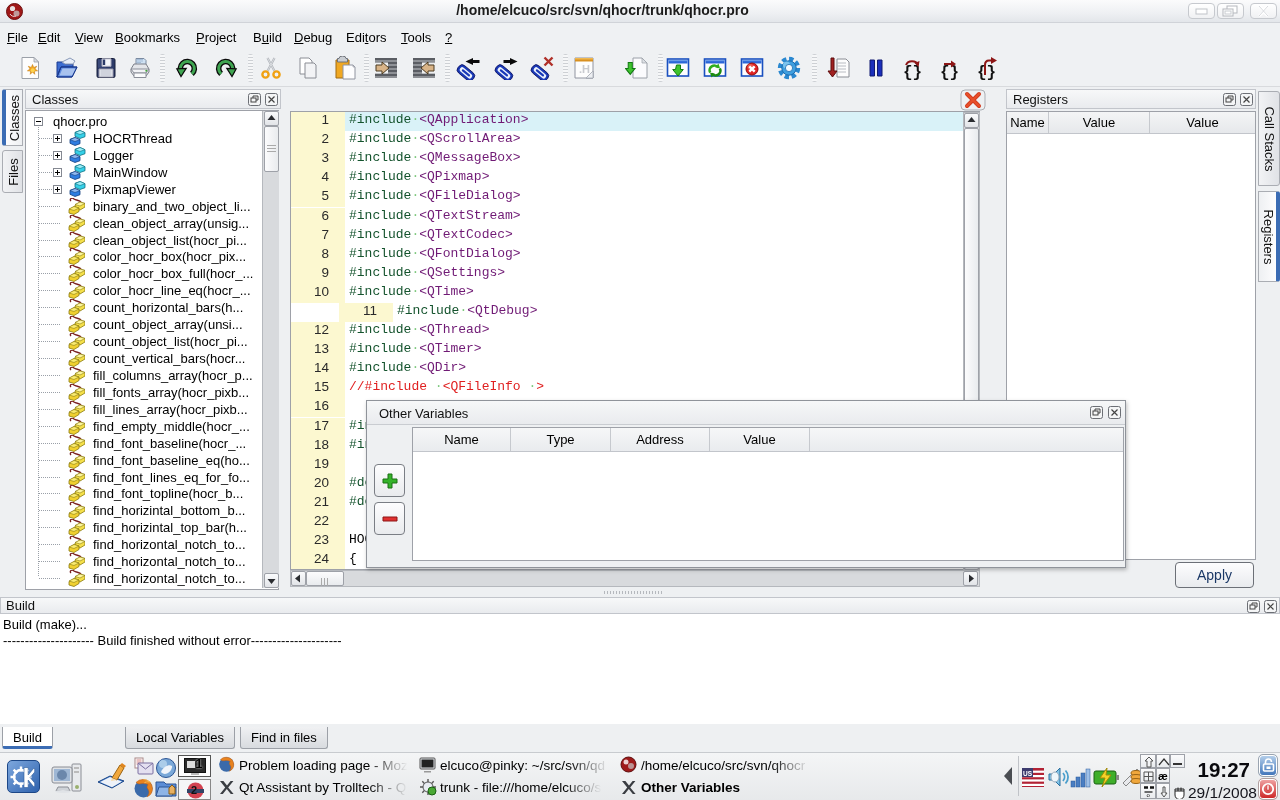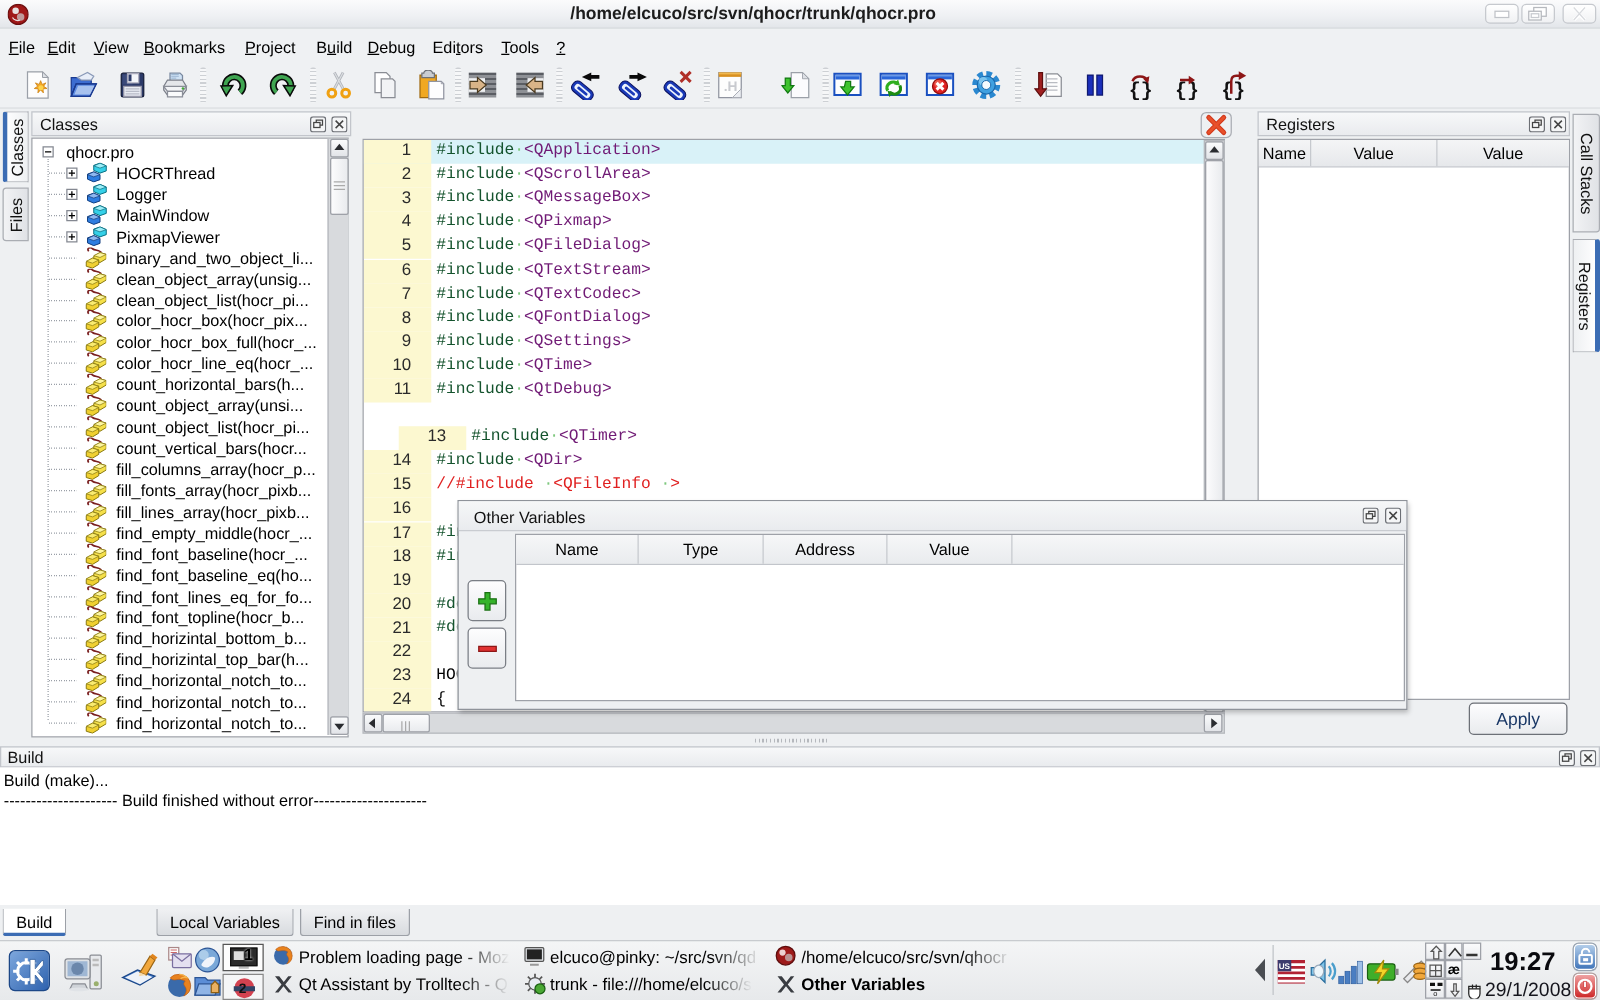--- a/index.html
+++ b/index.html
@@ -721,25 +721,29 @@
           <div class="ct"><span class="kw">#include</span><span class="dot">·</span><span class="inc">&lt;QFontDialog&gt;</span></div>
         </div>
 <div class="cl" style="top:153px;">
           <div class="gut" style="">9</div>
           <div class="ct"><span class="kw">#include</span><span class="dot">·</span><span class="inc">&lt;QSettings&gt;</span></div>
         </div>
 <div class="cl" style="top:172px;">
           <div class="gut" style="">10</div>
           <div class="ct"><span class="kw">#include</span><span class="dot">·</span><span class="inc">&lt;QTime&gt;</span></div>
         </div>
-<div class="cl" style="top:191px;">
+<div class="cl" style="top:191px;margin-left:48px;">
           <div class="gut" style="">11</div>
           <div class="ct"><span class="kw">#include</span><span class="dot">·</span><span class="inc">&lt;QtDebug&gt;</span></div>
         </div>
-<div class="cl" style="top:229px;margin-left:28px;">
+<div class="cl" style="top:210px;">
+          <div class="gut" style="">12</div>
+          <div class="ct"><span class="kw">#include</span><span class="dot">·</span><span class="inc">&lt;QThread&gt;</span></div>
+        </div>
+<div class="cl" style="top:229px;">
           <div class="gut" style="">13</div>
           <div class="ct"><span class="kw">#include</span><span class="dot">·</span><span class="inc">&lt;QTimer&gt;</span></div>
         </div>
 <div class="cl" style="top:248px;">
           <div class="gut" style="">14</div>
           <div class="ct"><span class="kw">#include</span><span class="dot">·</span><span class="inc">&lt;QDir&gt;</span></div>
         </div>
 <div class="cl" style="top:267px;">
           <div class="gut" style="">15</div>
           <div class="ct"><span class="cmt">//#include <span class="dot">·</span>&lt;QFileInfo <span class="dot">·</span>&gt;</span></div>
@@ -1070,21 +1074,21 @@
         </svg></div>
     <div class="gcell abs" style="left:1170px;top:2px;width:15px;height:14px">
         <div style="margin:8px 2px 0;height:2px;background:#333"></div>
       </div>
 
     <svg class="abs" style="left:1173px;top:34px" width="13" height="13" viewBox="0 0 13 13">
         <path d="M2 5h9v4a4.5 4.5 0 0 1-9 0z" fill="#fff" stroke="#222"></path>
         <path d="M2 5V3h9v2M5 1.5v3.5M8 1.5v3.5" fill="none" stroke="#222"></path>
       </svg>
 
-    <div class="abs" style="left:1192px;top:6px;width:58px;text-align:left;font-size:20.5px;font-weight:bold;color:#0a0a0e">19:27</div>
+    <div class="abs" style="left:1192px;top:6px;width:58px;text-align:right;font-size:20.5px;font-weight:bold;color:#0a0a0e">19:27</div>
     <div class="abs" style="left:1188px;top:32px;width:80px;font-size:15.5px;color:#14141c">29/1/2008</div>
 
     <div class="abs" style="left:1258px;top:2px;width:20px;height:23px;border:1px solid #9aa4b0;border-radius:5px;background:linear-gradient(#b9d2ec,#3c72b8);box-shadow:inset 0 0 0 1px #fff"><svg width="13" height="15" viewBox="0 0 13 15" style="margin:3px 2.5px">
           <rect x="1.5" y="6" width="10" height="7" rx="1" fill="none" stroke="#fff" stroke-width="1.6"></rect>
           <path d="M3.5 6V4a3 3 0 0 1 6 0" fill="none" stroke="#fff" stroke-width="1.6"></path>
           <rect x="4.5" y="8.5" width="4" height="2.5" fill="#fff"></rect>
         </svg></div>
     <div class="abs" style="left:1258px;top:26px;width:20px;height:22px;border:1px solid #b0a0a0;border-radius:5px;background:linear-gradient(#f0a8a8,#cc2222);box-shadow:inset 0 0 0 1px #fff"><svg width="14" height="14" viewBox="0 0 14 14" style="margin:3px 2px">
           <circle cx="7" cy="7" r="5.2" fill="none" stroke="#fff" stroke-width="1.8"></circle>
           <rect x="6" y="3" width="2" height="5" fill="#fff" stroke="#cc2222" stroke-width=".5"></rect>

